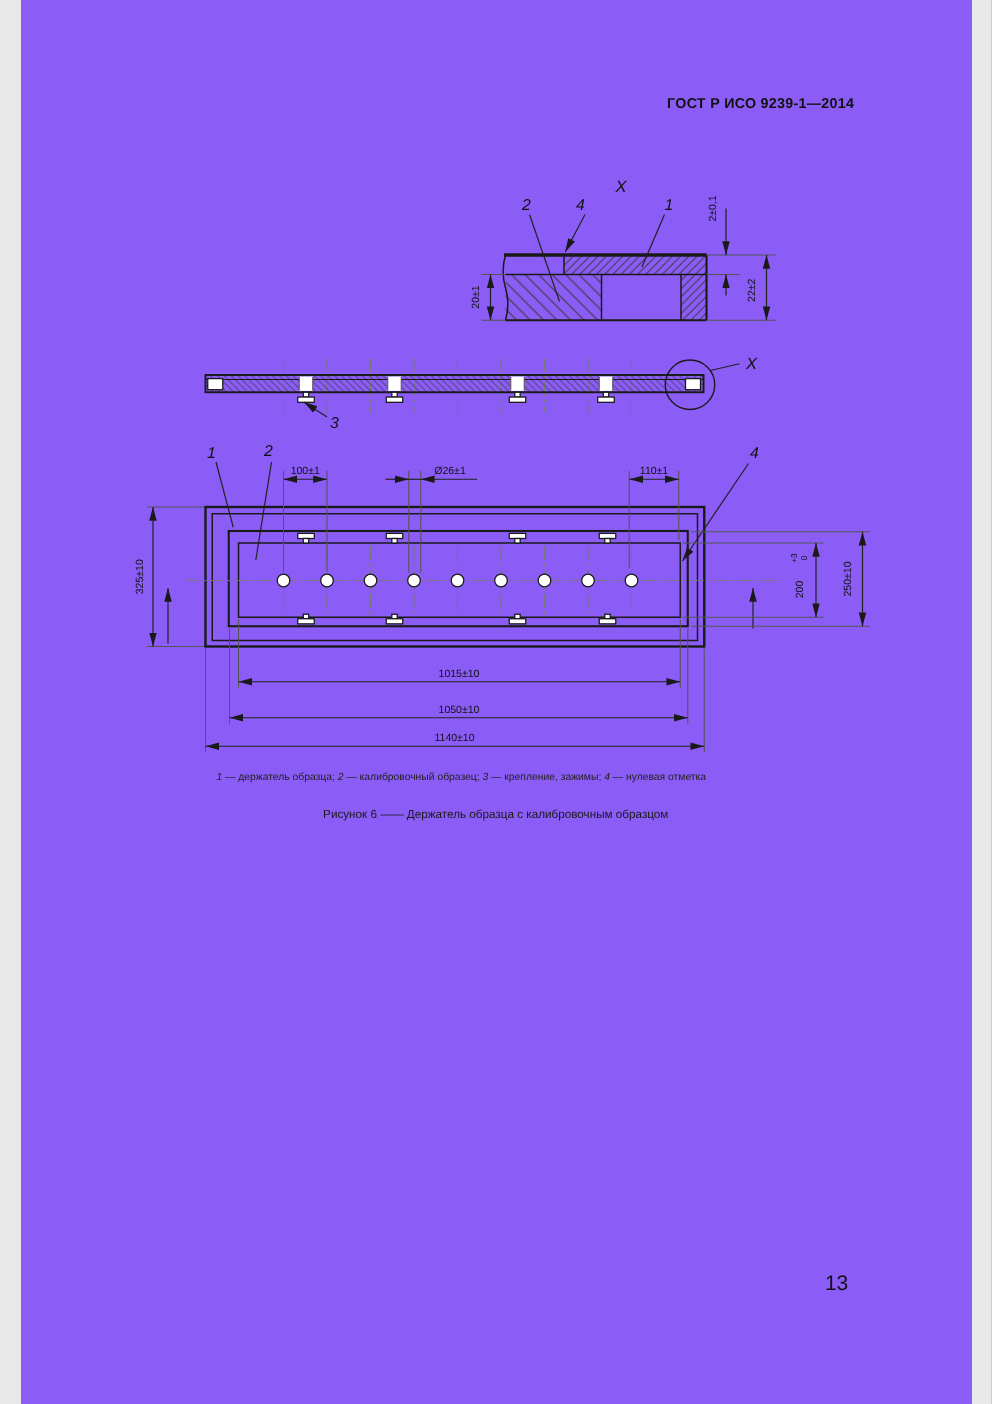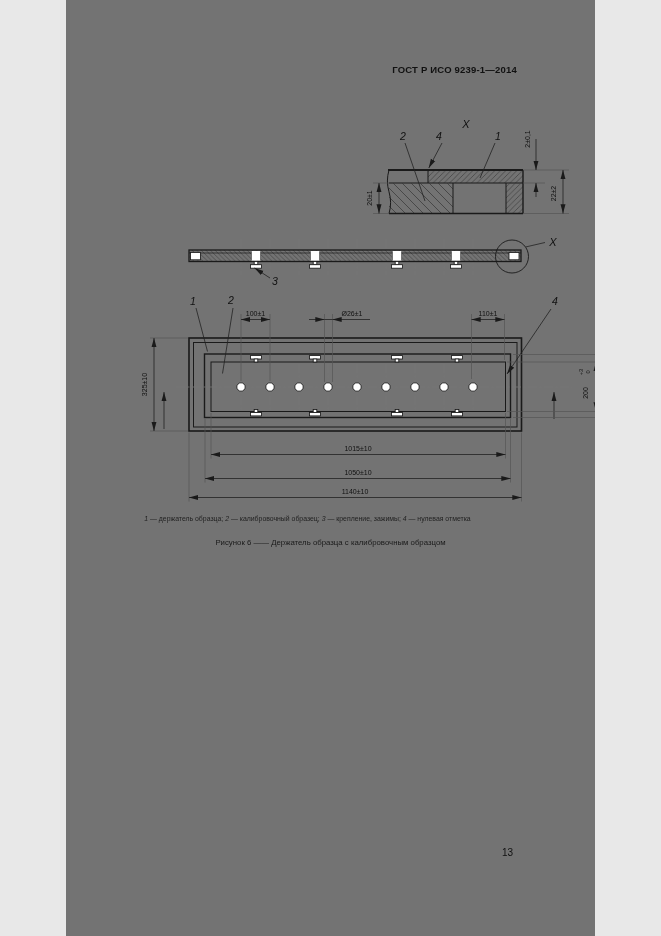--- a/index.html
+++ b/index.html
@@ -1,19 +1,19 @@
 <!DOCTYPE html>
 <html><head>
 <meta charset="utf-8">
 <style>
   html,body{margin:0;padding:0;background:#e8e8e8;}
-  .page{position:relative;width:529px;height:936px;background:#737373;margin:0 auto;
+  .page{position:relative;width:634px;height:936px;background:#8b5cf6;margin:0 auto;
         font-family:"Liberation Sans",sans-serif;color:#111;overflow:hidden;}
   .hdr{position:absolute;top:64px;right:78px;font-size:9.5px;font-weight:bold;letter-spacing:.2px;}
-  .pagenum{position:absolute;top:847px;right:82px;font-size:10px;text-align:right;}
+  .pagenum{position:absolute;top:847px;right:82px;font-size:14px;text-align:right;}
   .legend{position:absolute;top:515px;left:0;right:46px;text-align:center;font-size:6.9px;color:#222;white-space:nowrap;}
   .legend .li{font-style:italic;}
   .caption{position:absolute;top:538px;left:0;right:0;text-align:center;font-size:7.8px;font-weight:normal;color:#1a1a1a;}
   svg{position:absolute;left:0;top:0;}
   svg text{font-family:"Liberation Sans",sans-serif;fill:#111;}
   .dt{font-size:7px;text-anchor:middle;}
   .ts{font-size:5.6px;text-anchor:middle;}
   .it{font-size:10.5px;font-style:italic;text-anchor:middle;}
   .ix{font-size:11px;font-style:italic;text-anchor:middle;}
   .ol{stroke:#1a1a1a;fill:none;}

